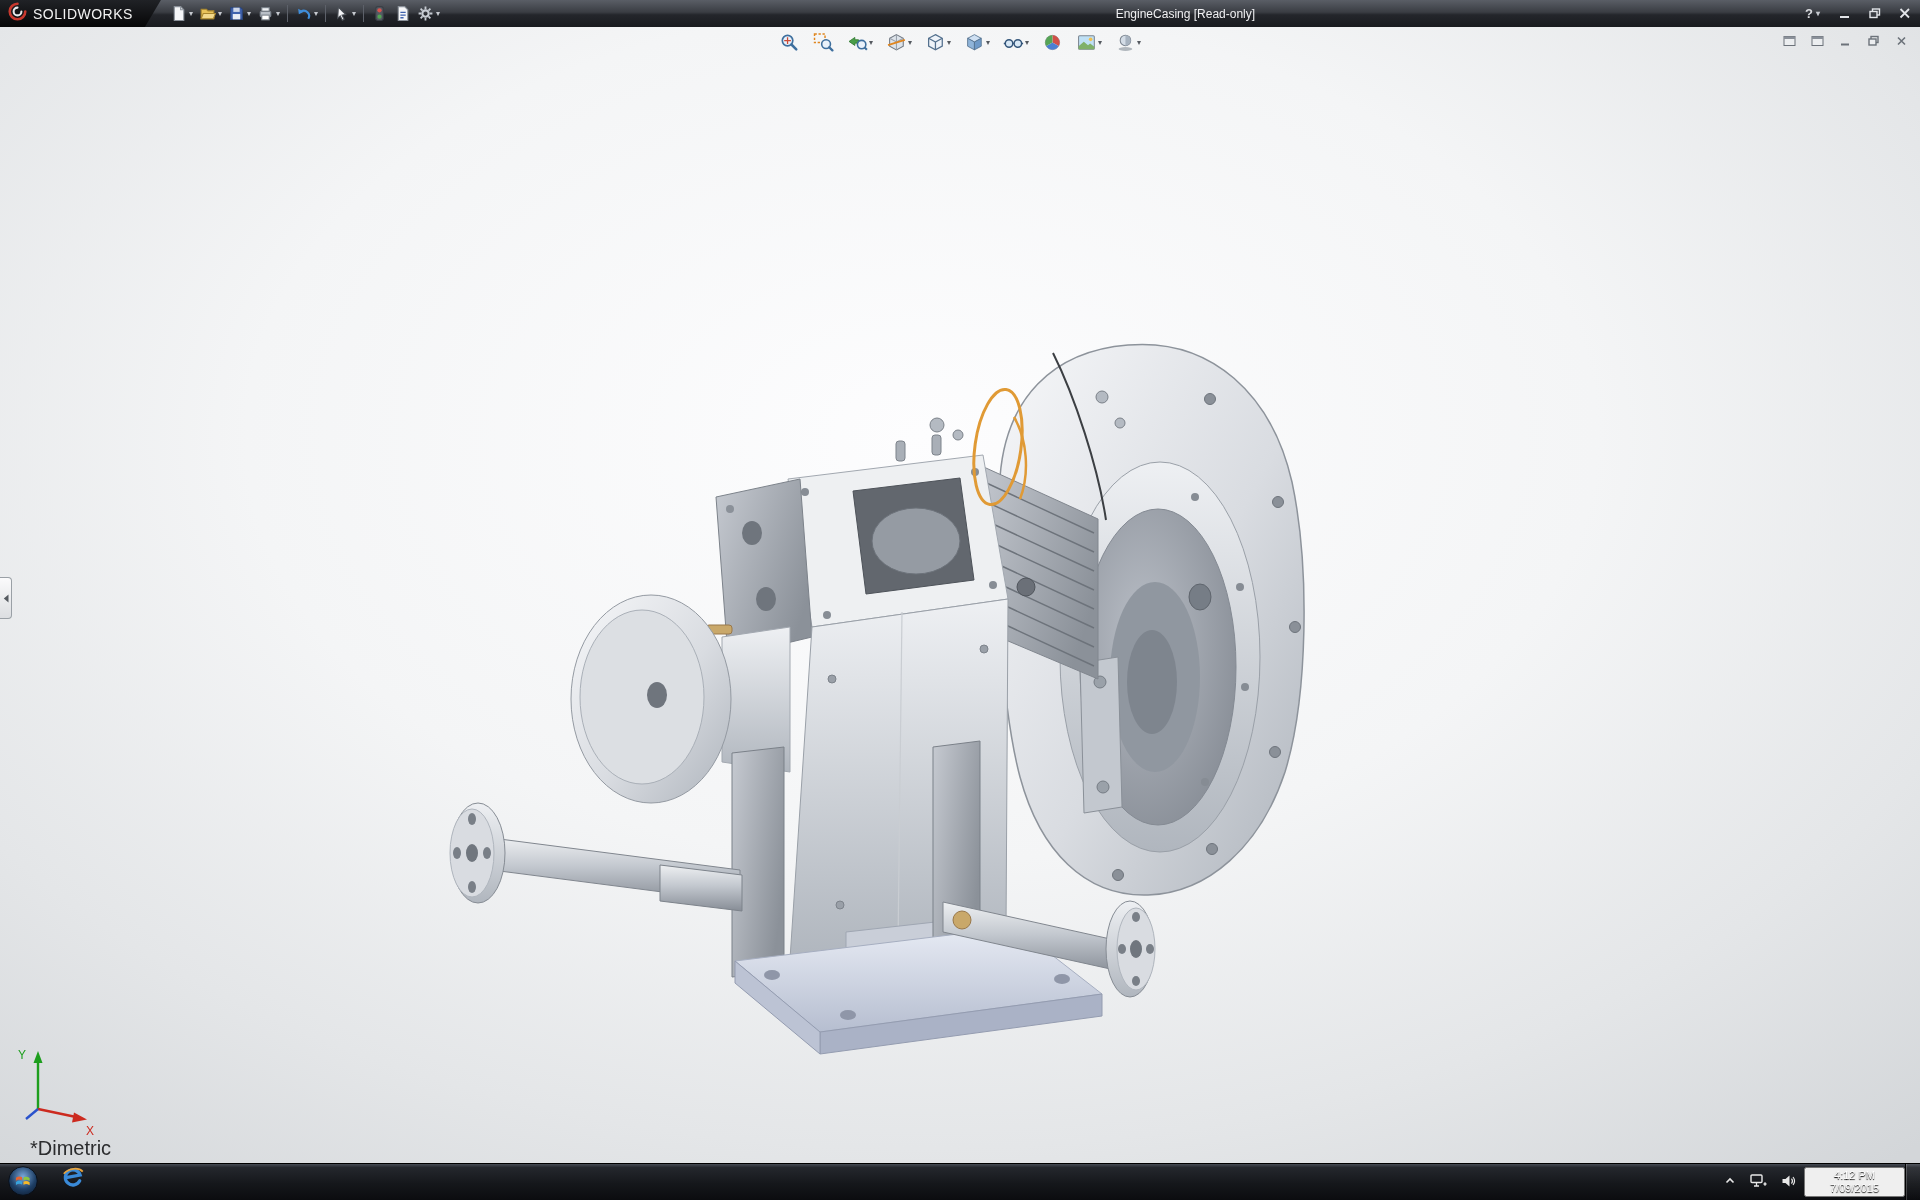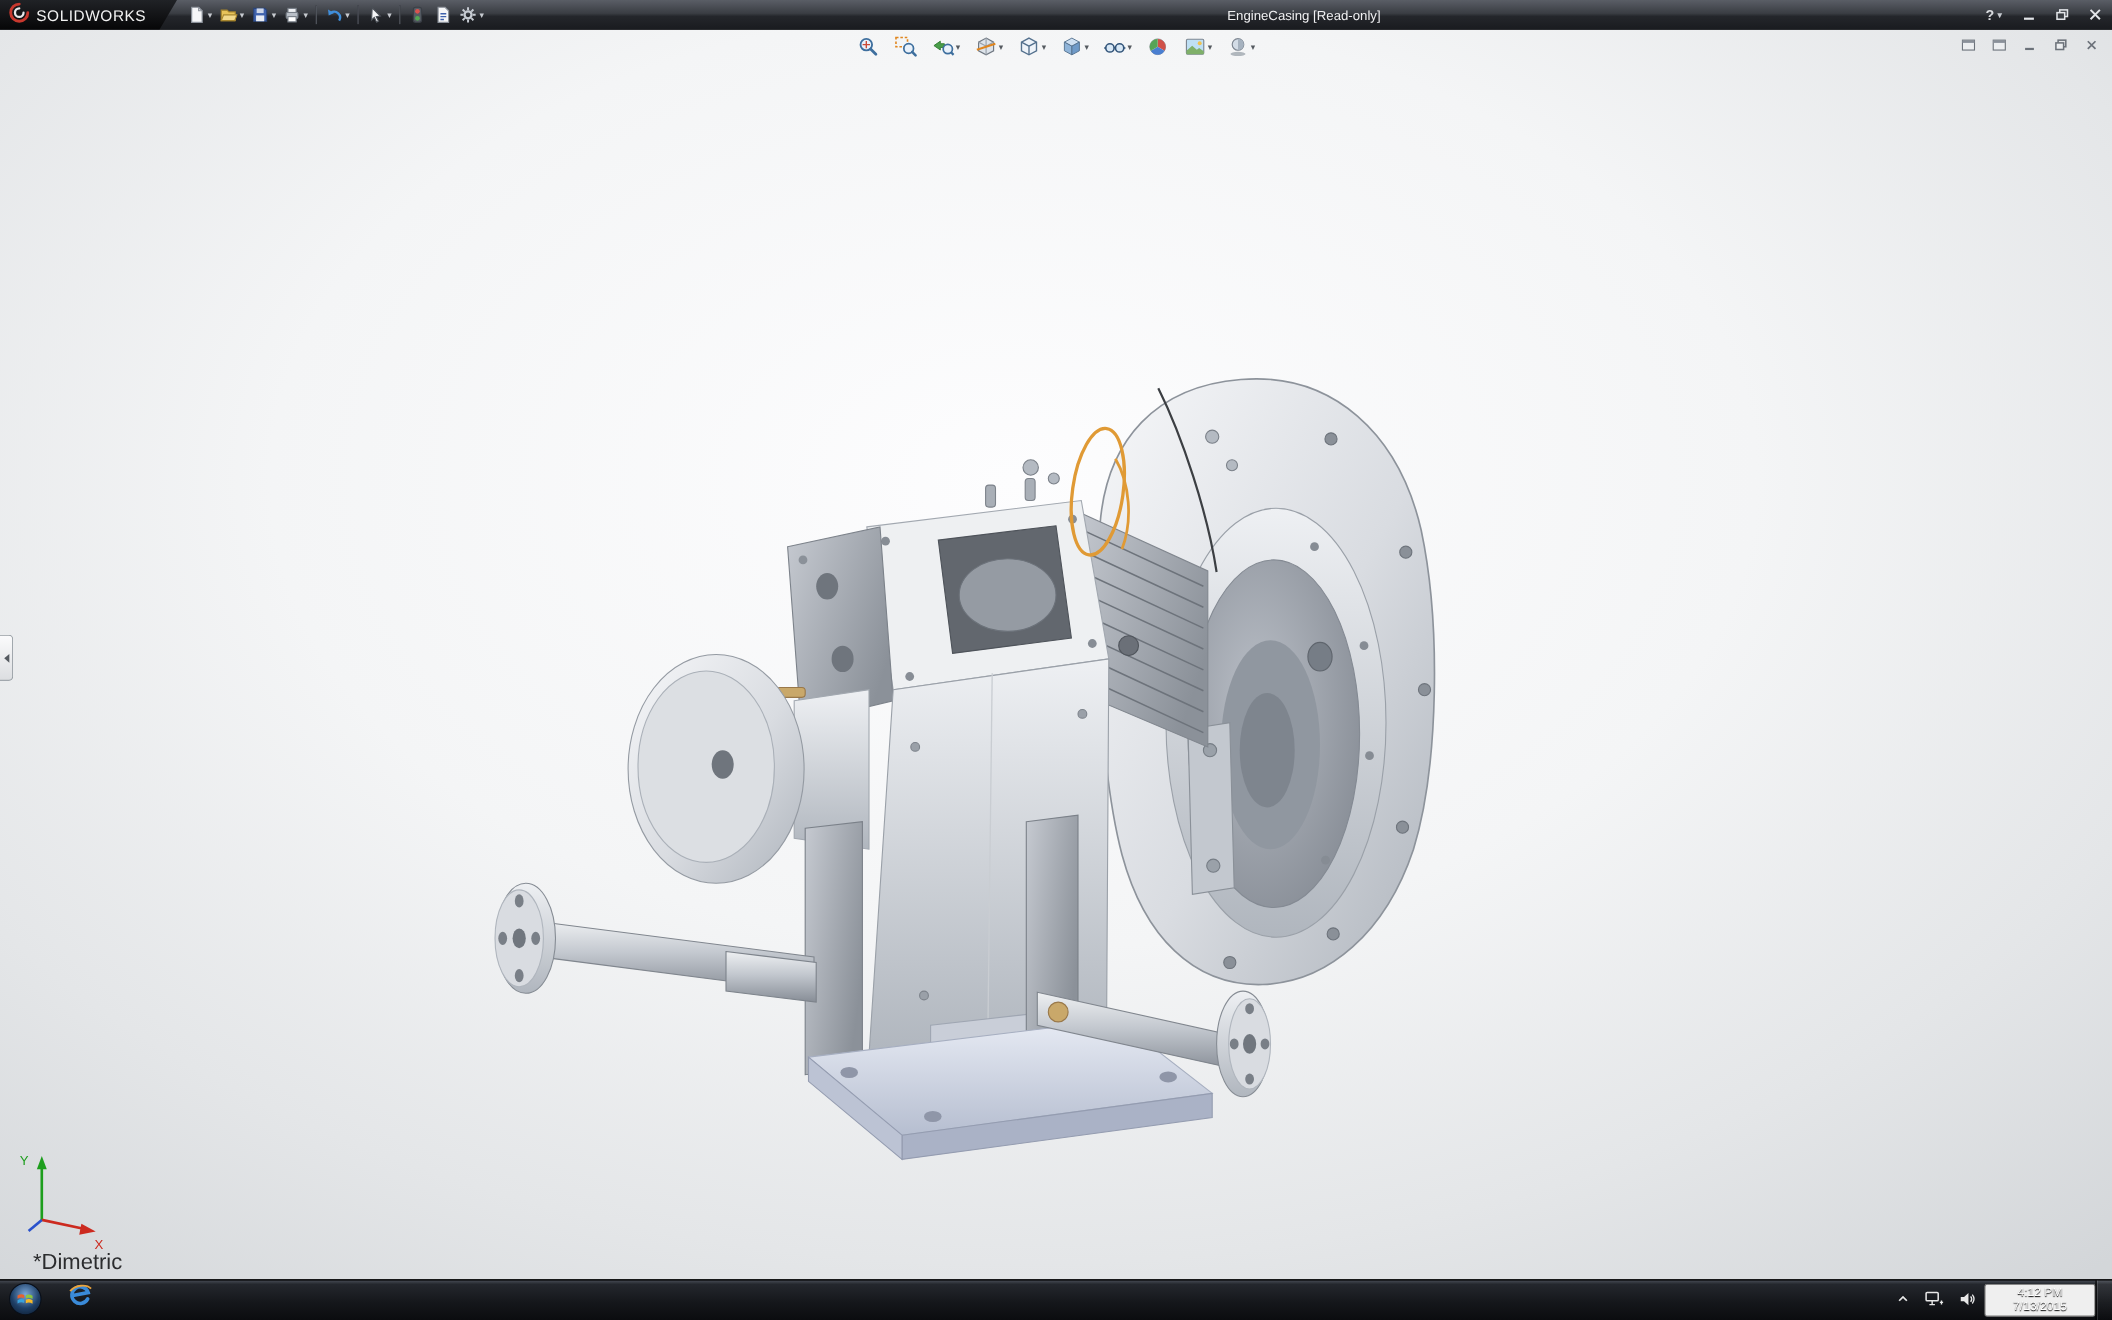--- a/index.html
+++ b/index.html
@@ -556,17 +556,17 @@
           </svg></span>
     </button>
     <button class="tray-btn">
       <span><svg width="16" height="14" viewBox="0 0 16 14">
             <path d="M1.5,5 h3 l4,-3.5 v11 l-4,-3.5 h-3 z" fill="#e8e8e8"></path>
             <path d="M10.5,4.5 a4,4 0 0 1 0,5 M12,3 a6.5,6.5 0 0 1 0,8" stroke="#e8e8e8" fill="none" stroke-width="1.2"></path>
           </svg></span>
     </button>
     <button class="clock">
       <span>4:12 PM</span>
-      <span>7/13/2015</span>
+      <span>7/09/2015</span>
     </button>
     <div class="show-desktop"></div>
   </div>
 </div>
 
 </body></html>

